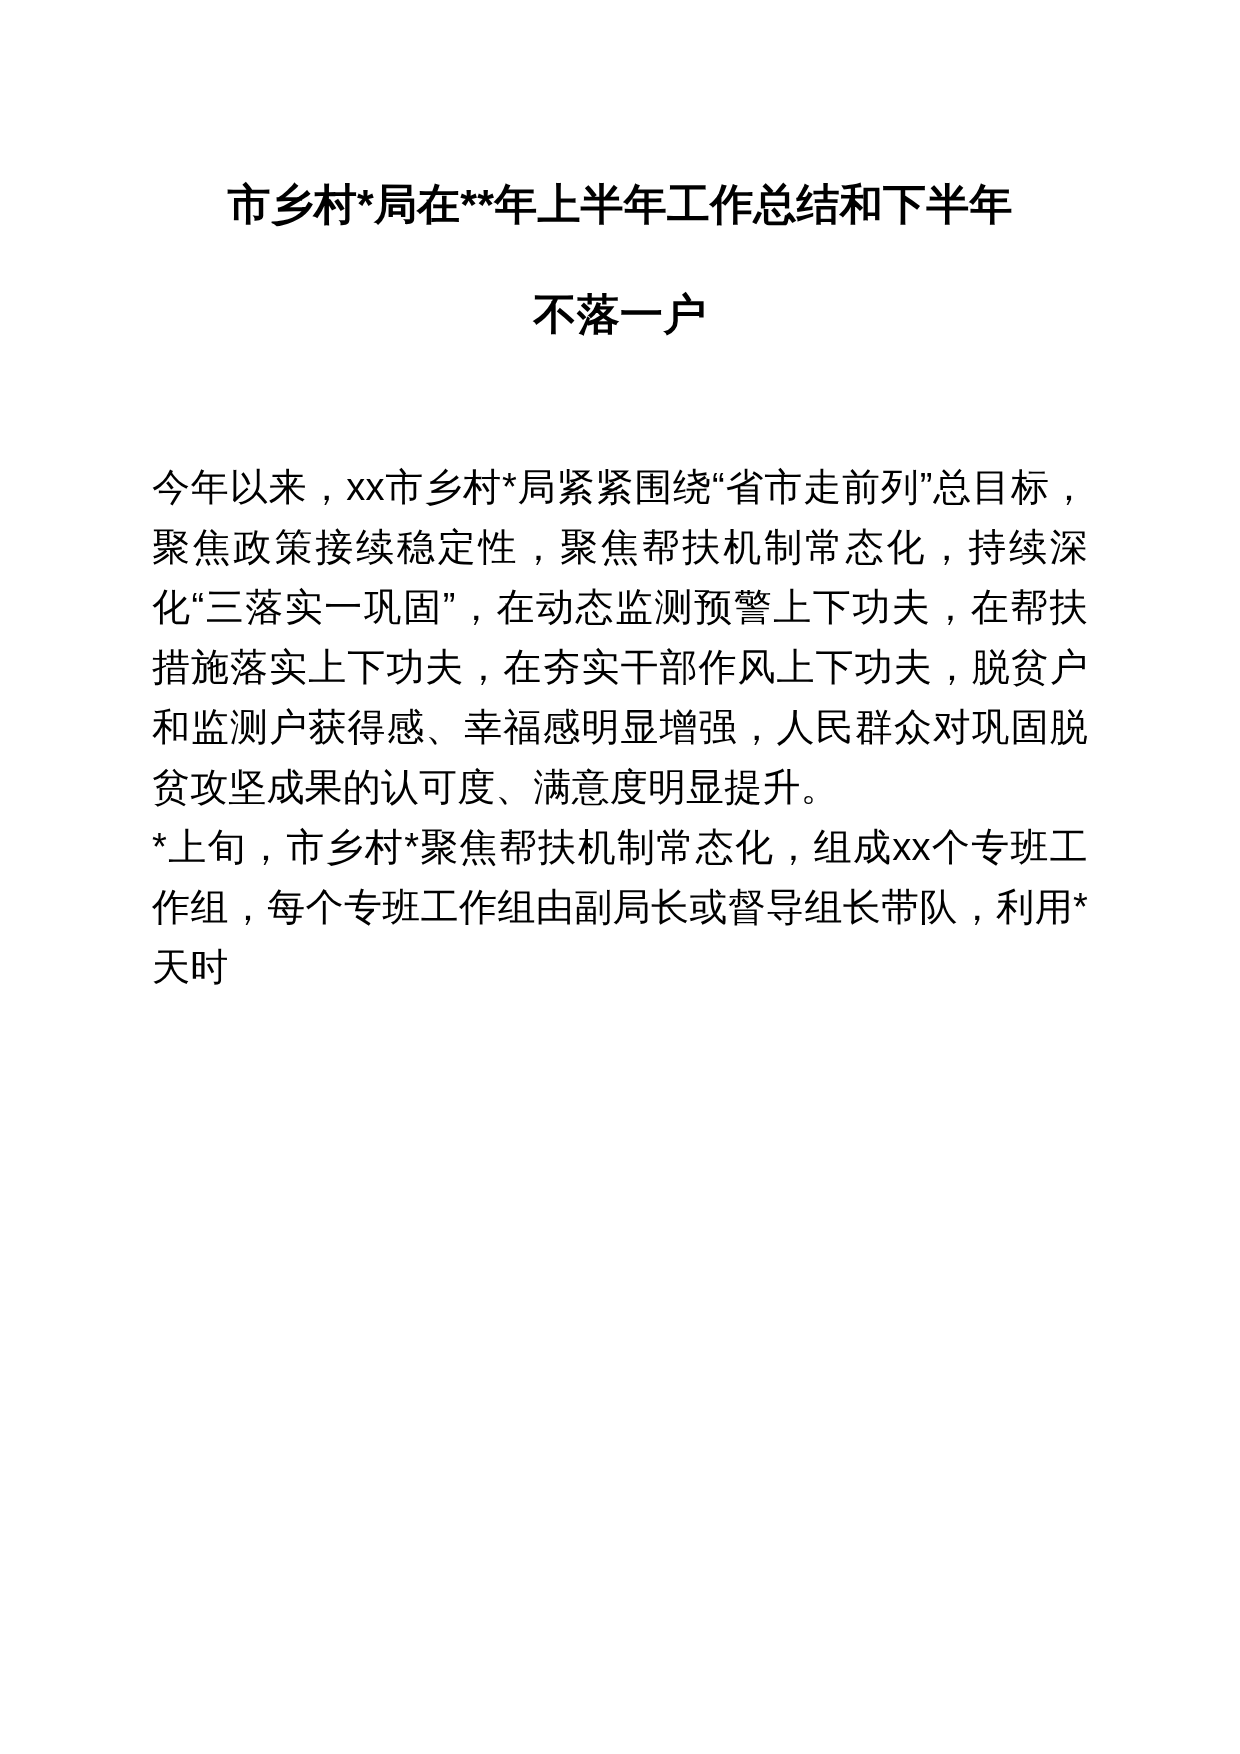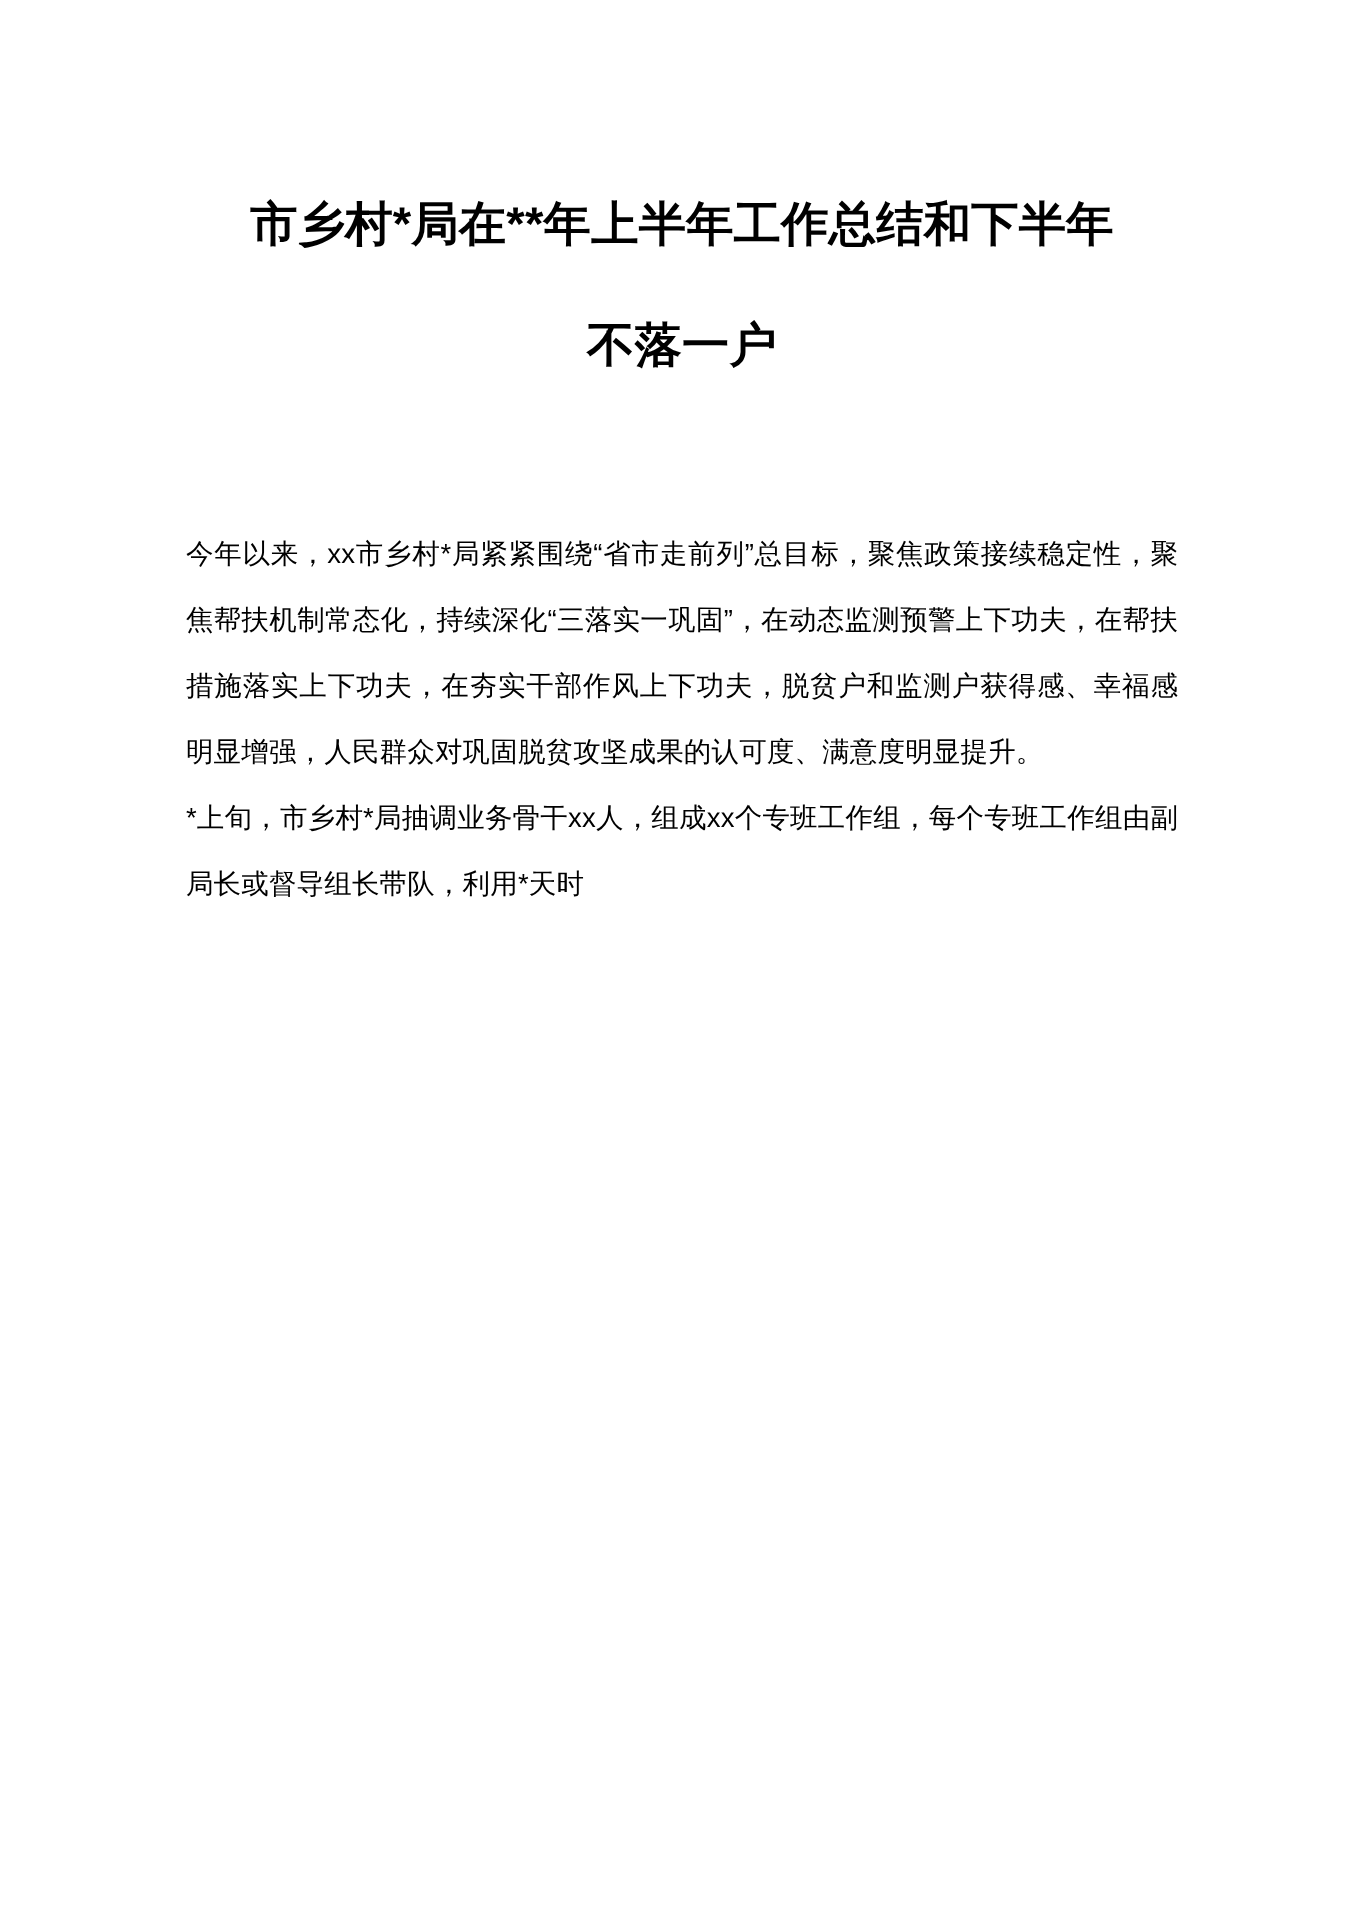--- a/index.html
+++ b/index.html
@@ -29,26 +29,26 @@
     margin: 0;
     padding: 0 4px;
   }
   .title-line {
     display: block;
   }
   .title-spacer {
     height: 88px;
   }
   .body-text {
-    font-size: 25px;
+    font-size: 38px;
     line-height: 60px;
     text-align: justify;
     text-justify: inter-ideograph;
     letter-spacing: 0.15px;
-    margin: 17px;
+    margin: 0;
   }
   .para {
     margin: 0;
     text-indent: 0;
   }
   .para + .para {
     margin-top: 0;
   }
 </style>
 </head>
@@ -58,16 +58,16 @@
 
   <h1 class="doc-title">
     <span class="title-line">市乡村*局在**年上半年工作总结和下半年</span>
     <span class="title-line">不落一户</span>
   </h1>
 
   <div class="title-spacer"></div>
 
   <div class="body-text">
     <p class="para">今年以来，xx市乡村*局紧紧围绕“省市走前列”总目标，聚焦政策接续稳定性，聚焦帮扶机制常态化，持续深化“三落实一巩固”，在动态监测预警上下功夫，在帮扶措施落实上下功夫，在夯实干部作风上下功夫，脱贫户和监测户获得感、幸福感明显增强，人民群众对巩固脱贫攻坚成果的认可度、满意度明显提升。</p>
-    <p class="para">*上旬，市乡村*局抽调业务骨干xx人，组成xx个专班工作组，每个专班工作组由副局长或督导组长带队，利用*天时</p>
+    <p class="para">*上旬，市乡村*聚焦帮扶机制常态化，组成xx个专班工作组，每个专班工作组由副局长或督导组长带队，利用*天时</p>
   </div>
 
 </div>
 
 </body></html>

